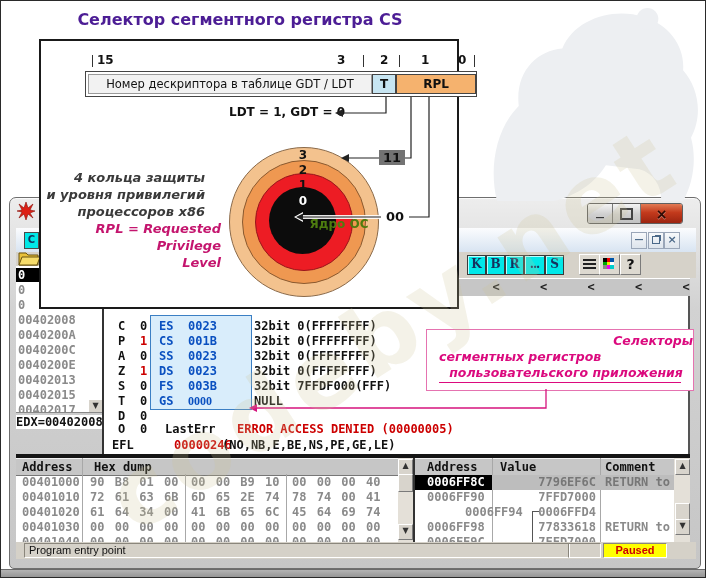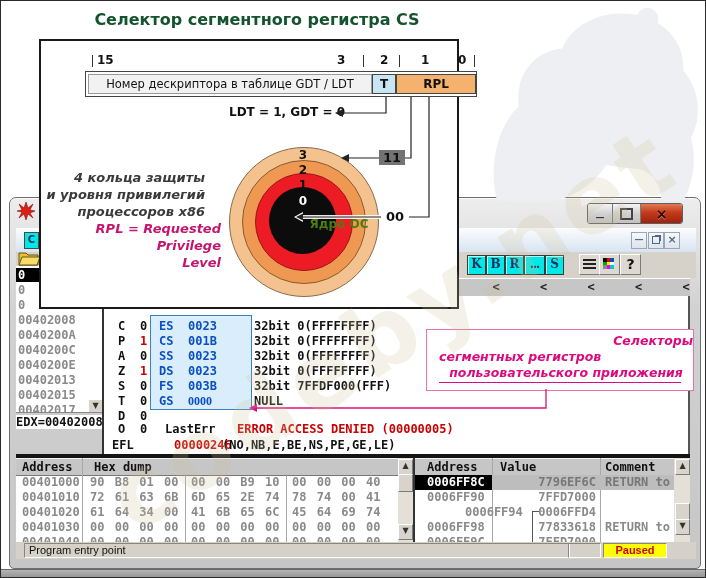--- a/index.html
+++ b/index.html
@@ -241,21 +241,21 @@
 
     <div class="abs" style="left:6px;top:344px;width:680px;height:17px;background:#d5d1c8;">
       <div class="abs sunk" style="left:8px;top:1px;width:540px;height:13px;font:11px/13px 'Liberation Sans',sans-serif;color:#111;padding-left:4px;">Program entry point</div>
       <div class="abs sunk" style="left:552px;top:1px;width:31px;height:13px;"></div>
       <div class="abs sunk" style="left:587px;top:1px;width:62px;height:13px;background:#ffff00;font:bold 11px/13px 'Liberation Sans',sans-serif;color:#cc0000;text-align:center;">Paused</div>
     </div>
   </div>
 
   <div class="abs" style="left:0;top:568px;width:706px;height:9px;background:linear-gradient(#b4b4b4,#8e8e8e);border-top:1px solid #6a6a6a;z-index:5;"></div>
 
-  <div class="abs" style="left:41px;top:9px;width:430px;text-align:center;font:bold 16px 'DejaVu Sans',sans-serif;color:#14532d;z-index:20;">Селектор сегментного регистра CS</div>
+  <div class="abs" style="left:24px;top:9px;width:430px;text-align:center;font:bold 16px 'DejaVu Sans',sans-serif;color:#4c1d95;z-index:20;">Селектор сегментного регистра CS</div>
 
   <div class="abs" style="left:38px;top:38px;width:416px;height:266px;border:2px solid #1a1a1a;background:#fff;z-index:20;">
 
     <span class="abs ill" style="left:56px;top:12px;">15</span>
     <span class="abs ill" style="left:296px;top:12px;">3</span>
     <span class="abs ill" style="left:339px;top:12px;">2</span>
     <span class="abs ill" style="left:380px;top:12px;">1</span>
     <span class="abs ill" style="left:417px;top:12px;">0</span>
     <span class="tick" style="left:51px;"></span>
     <span class="tick" style="left:322px;"></span>

